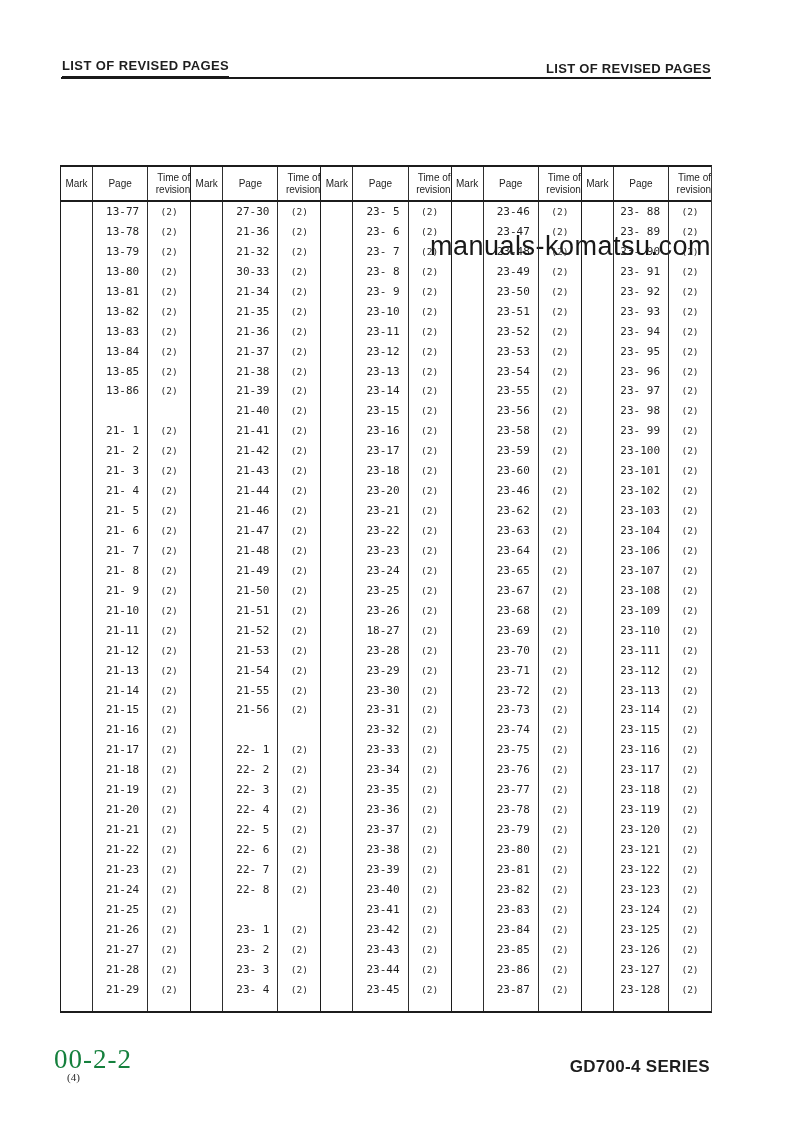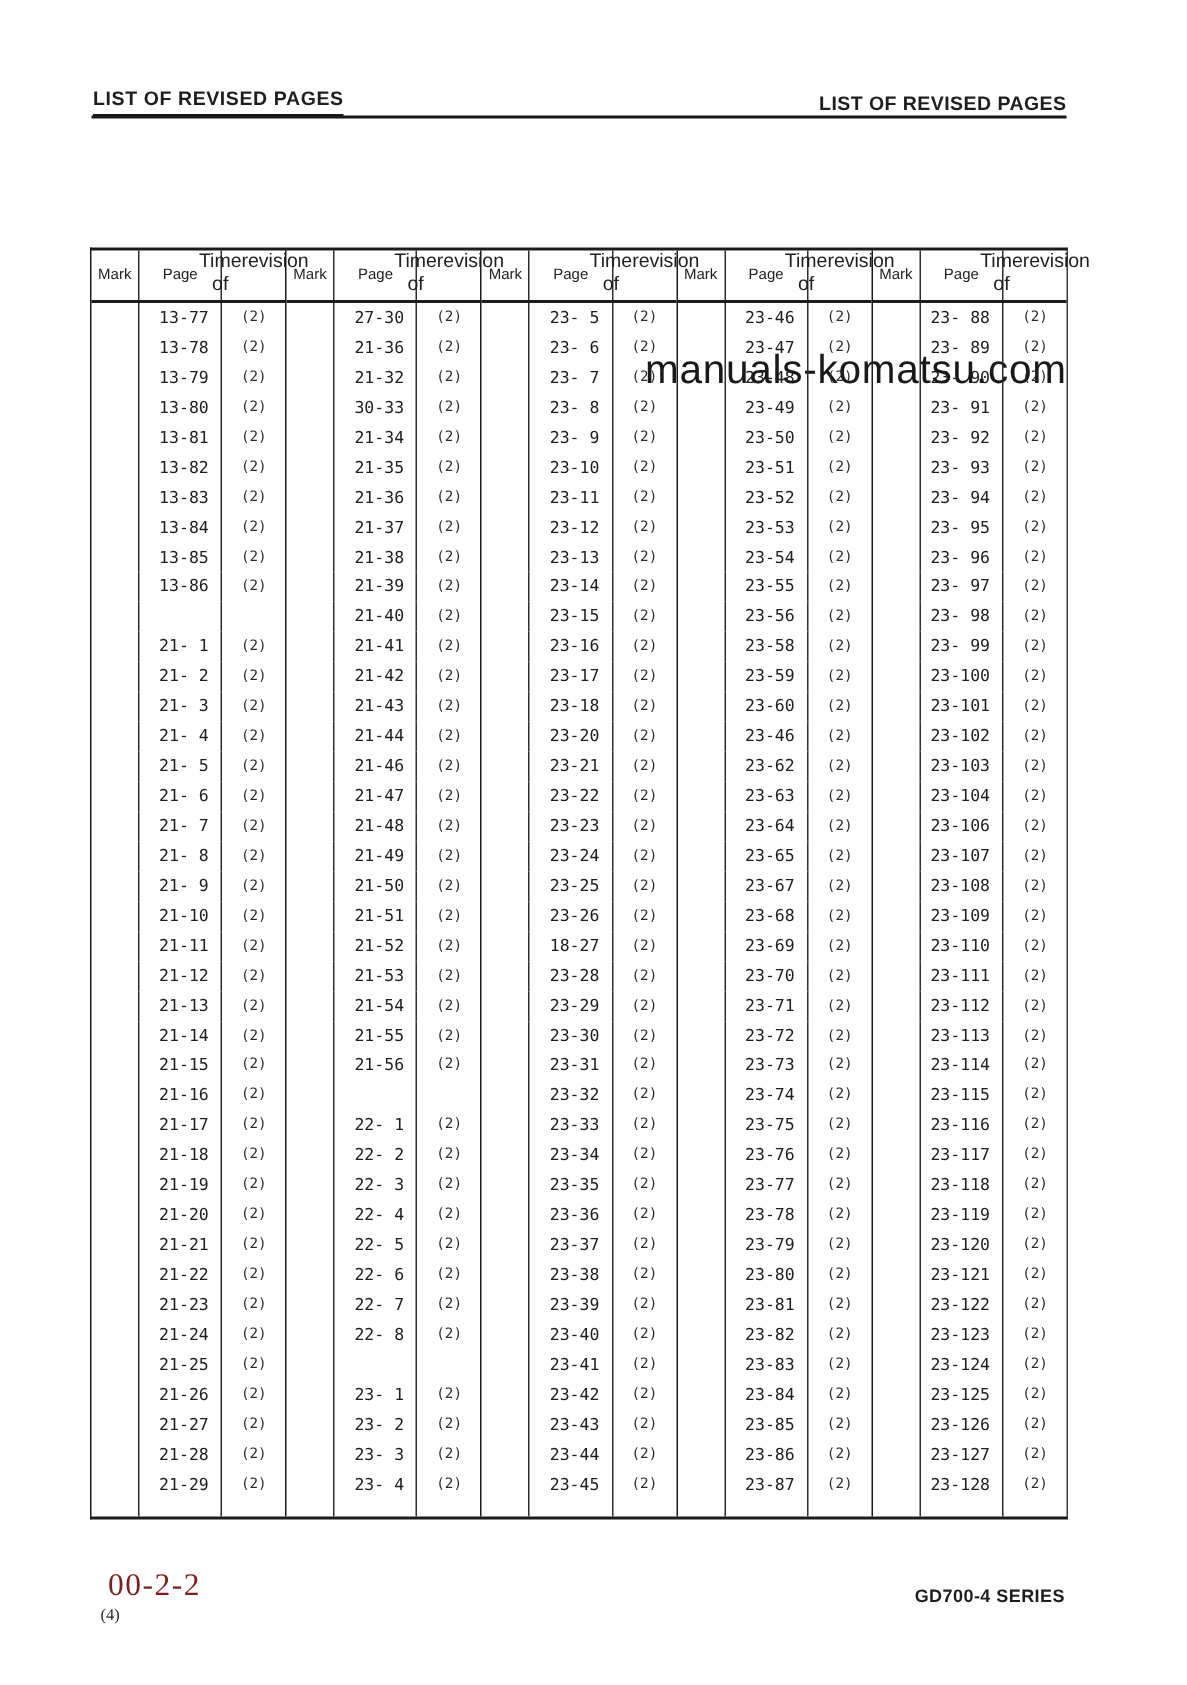--- a/index.html
+++ b/index.html
@@ -52,46 +52,46 @@
   .row { height: 19.95px; flex: 0 0 19.95px; }
   .rowfill { flex: 1 1 auto; }
   .c-mark { width: 32px; border-right: 1px solid #2e2e2e; box-sizing: border-box; }
   .c-page { flex: 1; border-right: 1px solid #2e2e2e; box-sizing: border-box; }
   .c-rev  { width: 42px; box-sizing: border-box; }
   .ghead .c-mark, .ghead .c-page {
     display: flex; align-items: center; justify-content: center;
     font-size: 10px;
   }
   .ghead .c-rev {
-    display: flex; align-items: flex-start; justify-content: center;
-    font-size: 13px; line-height: 1.15; text-align: center;
+    display: flex; flex-direction: column; align-items: flex-end; justify-content: center;
+    font-size: 10px; line-height: 1.15; text-align: center;
   }
   .row .c-page {
     font-family: "DejaVu Sans Mono", monospace;
     font-size: 11px; line-height: 19.95px;
     text-align: right; padding-right: 8px; white-space: pre;
   }
   .row .c-rev {
     font-family: "DejaVu Sans Mono", monospace;
     font-size: 9.5px; line-height: 19.95px; text-align: center;
     color: #2a2a2a;
   }
   .footer-page {
     position: absolute; left: 54px; top: 1044px;
     font-family: "Liberation Serif", serif;
-    font-size: 21px; letter-spacing: 1px; color: #7f1d1d; margin-left: 18px;
+    font-size: 27px; letter-spacing: 1px; color: #15803d;
   }
   .footer-sub {
     position: absolute; left: 67px; top: 1071px;
     font-family: "Liberation Serif", serif;
     font-size: 11px; color: #2a2a2a;
   }
   .footer-series {
     position: absolute; right: 81px; top: 1057px;
-    font-size: 12px; font-weight: bold; letter-spacing: 0.3px;
+    font-size: 17px; font-weight: bold; letter-spacing: 0.3px;
   }
 </style>
 </head>
 <body>
 
 <div class="watermark">manuals-komatsu.com</div>
 
 <div class="table">
     <div class="group">
       <div class="ghead">

